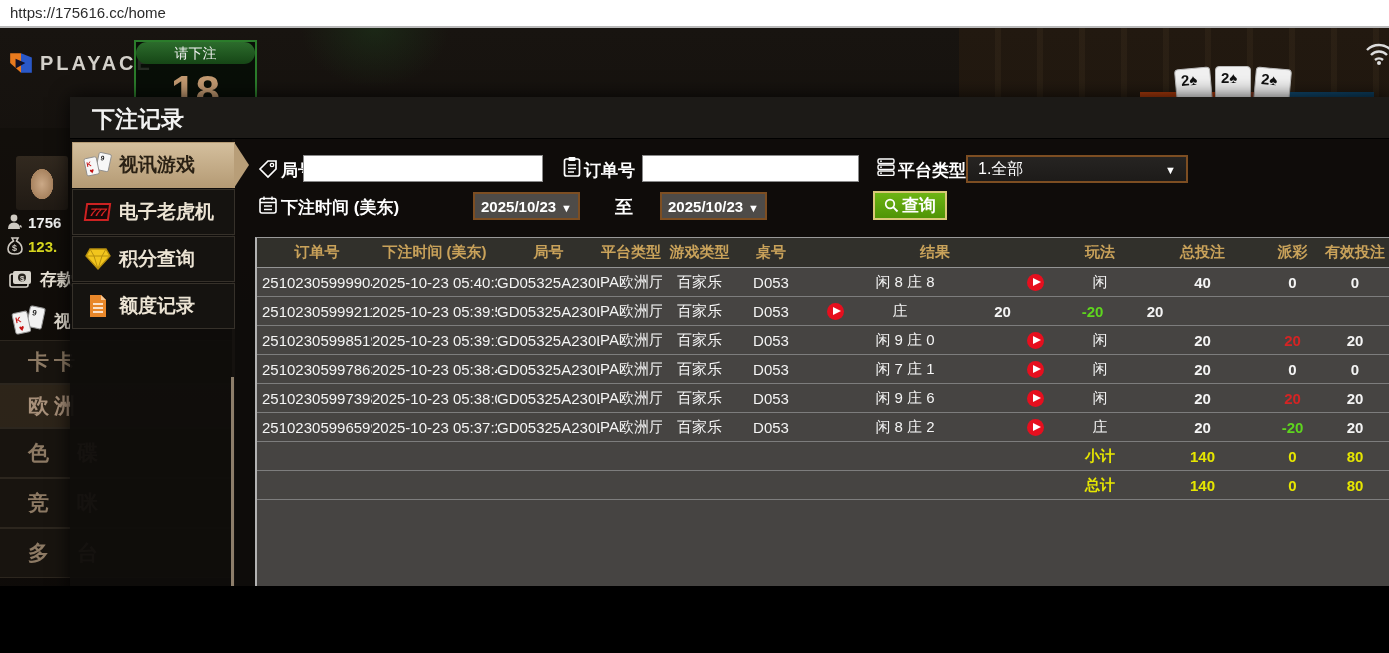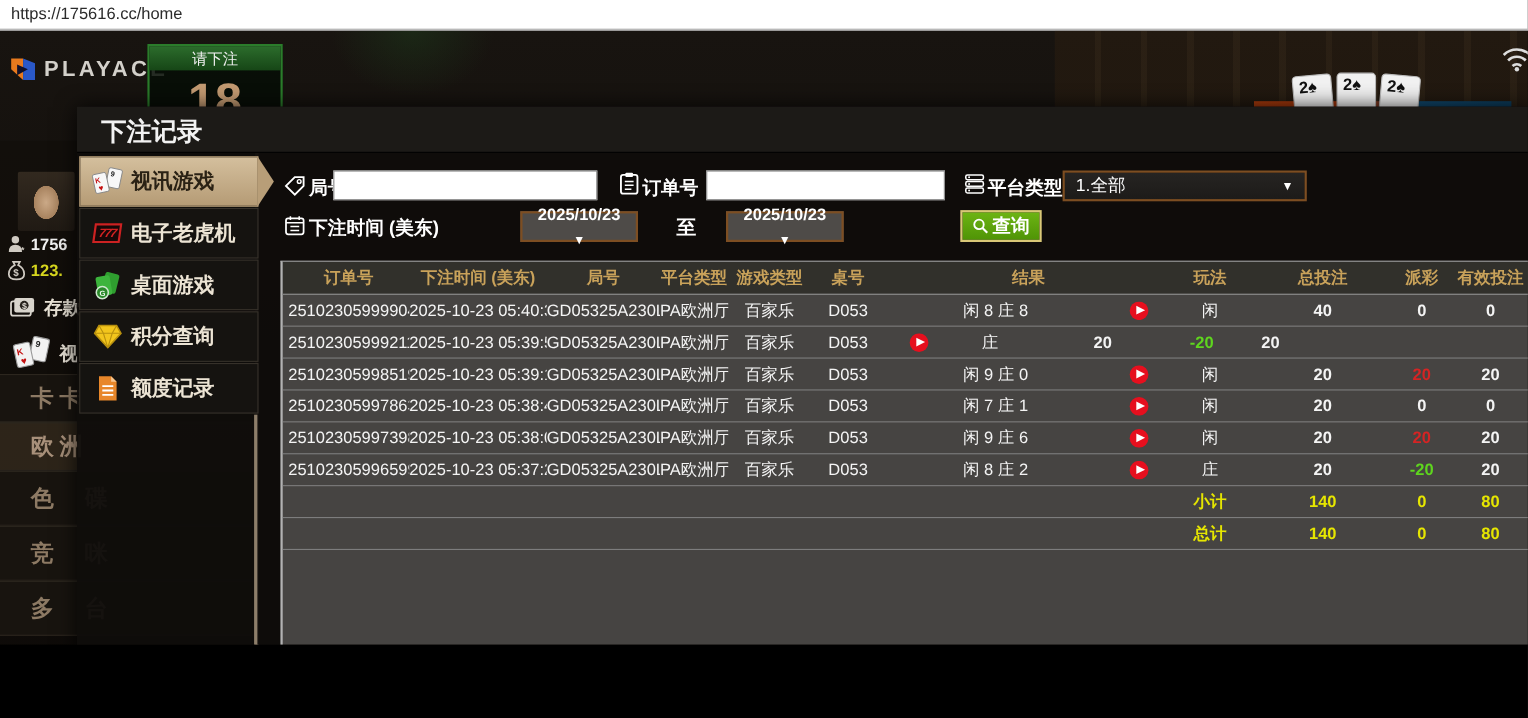--- a/index.html
+++ b/index.html
@@ -15,21 +15,21 @@
   .wood{position:absolute;right:0;top:0;width:430px;height:75px;opacity:.55;
     background:repeating-linear-gradient(90deg,#2a1d10 0 36px,#3a2a18 36px 42px);}
   .felt-glow{position:absolute;left:300px;top:0;width:150px;height:60px;opacity:.5;
     background:radial-gradient(ellipse at 50% 0%,#1e3b1c 0%,transparent 70%);}
   #logo{position:absolute;left:8px;top:22px;display:flex;align-items:center;gap:6px;}
   #logo .mark{width:26px;height:26px;}
   #logo .txt{color:#d3d0ca;font-size:20px;font-weight:bold;letter-spacing:3px;}
   #countdown{position:absolute;left:134px;top:12px;width:123px;height:90px;
     border:2px solid #2b7c2b;box-sizing:border-box;background:rgba(6,14,6,.85);}
   #countdown .cd-label{height:22px;line-height:22px;text-align:center;color:#efefef;
-    font-size:14px;background:linear-gradient(180deg,#2c6c2c,#164616);}
+    font-size:14px;background:linear-gradient(180deg,#2c6c2c,#164616);border-radius:11px;}
   #countdown .cd-value{text-align:center;color:#c49b72;font-size:44px;font-weight:bold;line-height:56px;}
   #cardsbar{position:absolute;left:1140px;top:64px;width:234px;height:15px;
     background:linear-gradient(90deg,#a83a0c 0%,#962f08 45%,#114a70 58%,#0c3c5c 100%);}
   .pcard{position:absolute;width:36px;height:48px;background:#f1f1f1;border:1px solid #bbb;
     border-radius:4px;box-sizing:border-box;color:#111;font-weight:bold;font-size:15px;
     text-align:left;padding:2px 0 0 5px;}
   #jackpot{position:absolute;left:1092px;top:70px;color:#a99368;font-size:33px;
     font-weight:bold;letter-spacing:1px;}
   #wifi{position:absolute;left:1364px;top:12px;}
   
@@ -70,21 +70,21 @@
   #menudiv{position:absolute;left:161px;top:280px;width:3px;height:271px;background:#8d7e6a;}
   .slot-ic{border:2px solid #c22;background:#170808;color:#d42222;font-weight:bold;font-style:italic;
     font-size:11px;padding:1px 3px;transform:skewX(-8deg);letter-spacing:-1px;}
   
   .flabel{position:absolute;color:#fff;font-size:17px;font-weight:bold;white-space:nowrap;}
   .ficon{position:absolute;}
   .tinput{position:absolute;height:27px;background:#fff;border:1px solid #8a8a8a;box-sizing:border-box;
     font-size:14px;padding:0 6px;color:#222;}
   .dsel{position:absolute;height:28px;box-sizing:border-box;border:2px solid #7d4e22;
     background:#4e4b48;color:#fff;font-weight:bold;font-size:15px;display:flex;
-    align-items:center;justify-content:center;gap:5px;cursor:pointer;flex-direction:column;}
+    align-items:center;justify-content:center;gap:5px;cursor:pointer;}
   .dsel .arr::after{content:'▼';font-size:11px;color:#fff;}
   #psel{position:absolute;height:28px;box-sizing:border-box;border:2px solid #7d4e22;
     background:linear-gradient(180deg,#262422,#1d1b19);color:#fff;font-size:16px;display:flex;
     align-items:center;cursor:pointer;}
   #psel .val{margin-left:10px;flex:1;}
   #psel .arr{margin-right:10px;}
   #psel .arr::after{content:'▼';font-size:11px;color:#fff;}
   #searchbtn{position:absolute;width:74px;height:29px;box-sizing:border-box;
     background:linear-gradient(180deg,#6db414 0%,#4f9406 100%);border:2px solid #d9c877;
     color:#fff;font-size:17px;font-weight:bold;display:flex;align-items:center;
@@ -243,31 +243,20 @@
         <span class="ml">视讯游戏</span>
       </div>
       <div class="mitem">
         <span class="ic">
             <span class="slot-ic">777</span>
           </span>
         <span class="ml">电子老虎机</span>
       </div>
       <div class="mitem">
         <span class="ic">
-          <svg width="28" height="28" viewBox="0 0 28 28">
-            <rect x="10" y="3" width="13" height="18" rx="2" fill="#2f9e2f" transform="rotate(14 16 12)"></rect>
-            <rect x="4" y="6" width="13" height="18" rx="2" fill="#3cb43c" transform="rotate(-10 10 15)"></rect>
-            <circle cx="9" cy="21" r="5.5" fill="#2a8a2a" stroke="#cfe8cf" stroke-width="1.4"></circle>
-            <text x="6.5" y="24" font-size="7" font-weight="bold" fill="#eaf6ea">G</text>
-          </svg>
-        </span>
-        <span class="ml">桌面游戏</span>
-      </div>
-      <div class="mitem">
-        <span class="ic">
           <svg width="26" height="24" viewBox="0 0 26 24">
             <polygon points="5,2 21,2 25,9 13,22 1,9" fill="#f2c51d" stroke="#b8900e" stroke-width="1.4"></polygon>
             <path d="M1 9 H25 M5 2 L9 9 L13 22 M21 2 L17 9 L13 22" fill="none" stroke="#b8900e" stroke-width="1"></path>
           </svg>
         </span>
         <span class="ml">积分查询</span>
       </div>
       <div class="mitem">
         <span class="ic">
           <svg width="22" height="26" viewBox="0 0 22 26">

